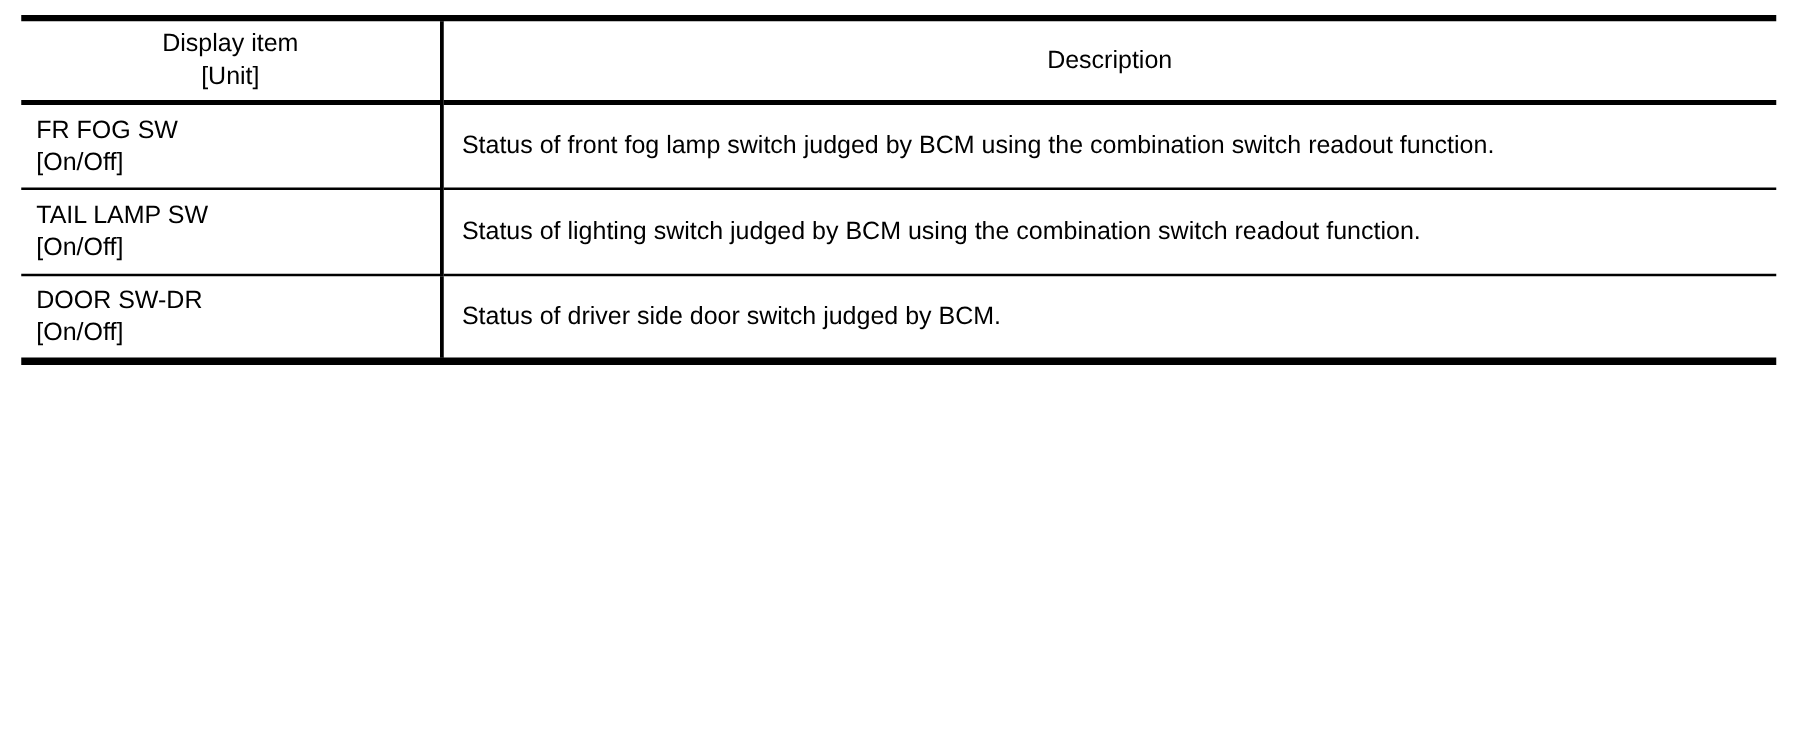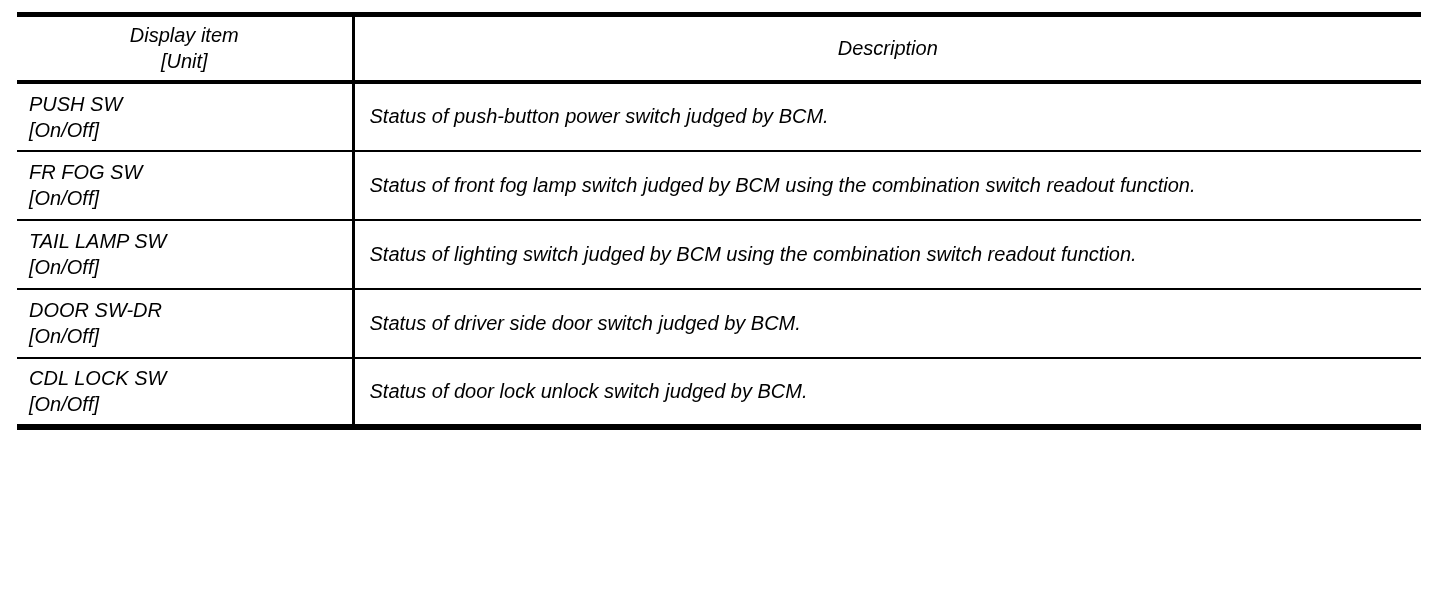--- a/index.html
+++ b/index.html
@@ -16,21 +16,20 @@
     left: 17px;
     top: 12px;
     width: 1404px;
   }
   table {
     width: 100%;
     border-collapse: collapse;
     border-top: 5px solid #000;
     border-bottom: 6px solid #000;
     table-layout: fixed;
-    font-style: italic;
   }
   th, td {
     font-size: 20px;
     font-weight: 400;
     vertical-align: middle;
     color: #000;
   }
   .col-item {
     width: 336px;
     border-right: 3px solid #000;
@@ -66,27 +65,20 @@
     <thead>
       <tr>
         <th class="col-item">
           <div>Display item</div>
           <div>[Unit]</div>
         </th>
         <th class="col-desc">Description</th>
       </tr>
     </thead>
     <tbody id="table-body">
-  <tr>
-    <td class="col-item">
-      <div>PUSH SW</div>
-      <div>[On/Off]</div>
-    </td>
-    <td class="col-desc">Status of push-button power switch judged by BCM.</td>
-  </tr>
 
 
 
   <tr>
     <td class="col-item">
       <div>FR FOG SW</div>
       <div>[On/Off]</div>
     </td>
     <td class="col-desc">Status of front fog lamp switch judged by BCM using the combination switch readout function.</td>
   </tr>
@@ -100,22 +92,15 @@
   </tr>
 
   <tr>
     <td class="col-item">
       <div>DOOR SW-DR</div>
       <div>[On/Off]</div>
     </td>
     <td class="col-desc">Status of driver side door switch judged by BCM.</td>
   </tr>
 
-  <tr>
-    <td class="col-item">
-      <div>CDL LOCK SW</div>
-      <div>[On/Off]</div>
-    </td>
-    <td class="col-desc">Status of door lock unlock switch judged by BCM.</td>
-  </tr>
 </tbody>
   </table>
 </div>
 
 </body></html>

